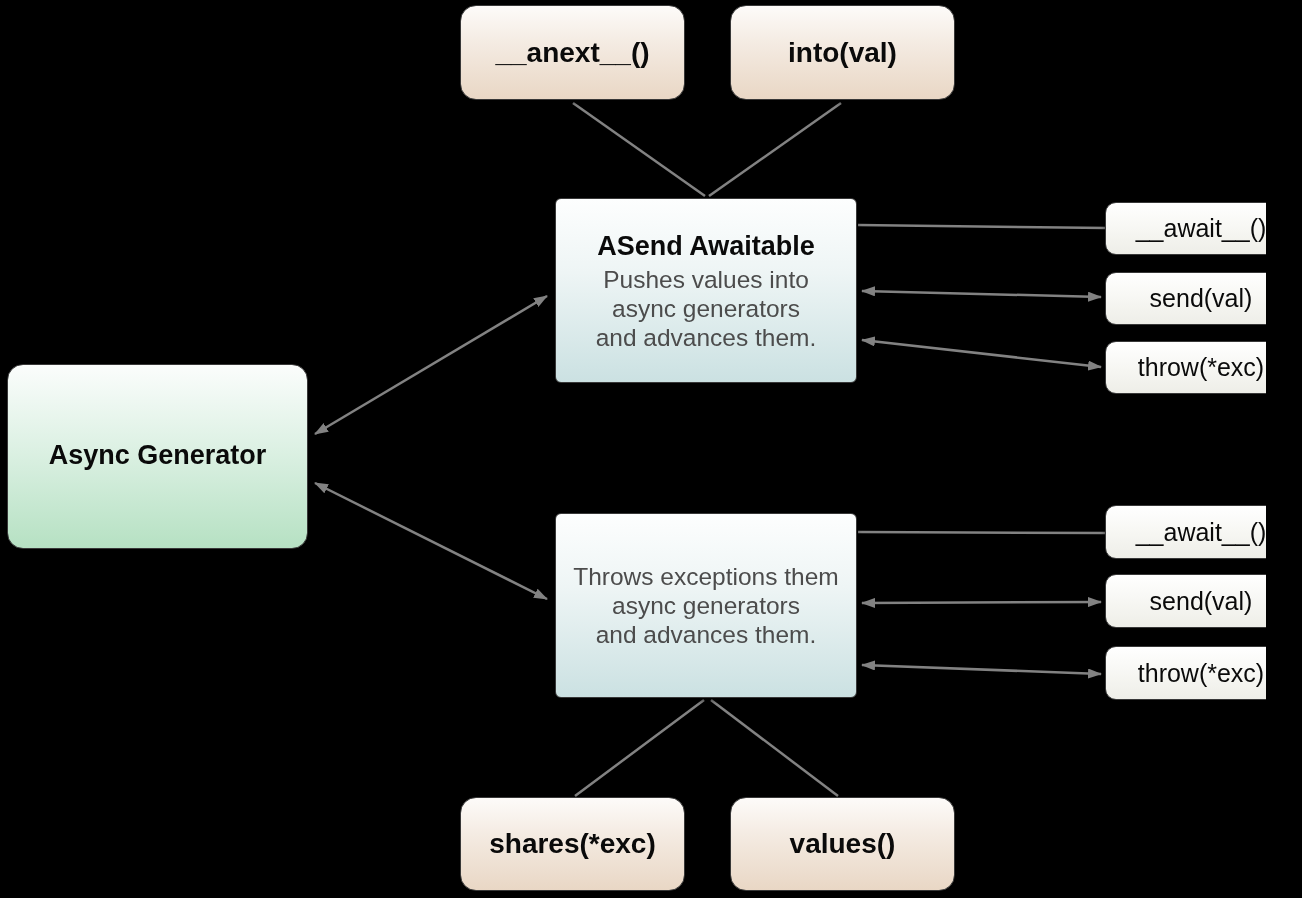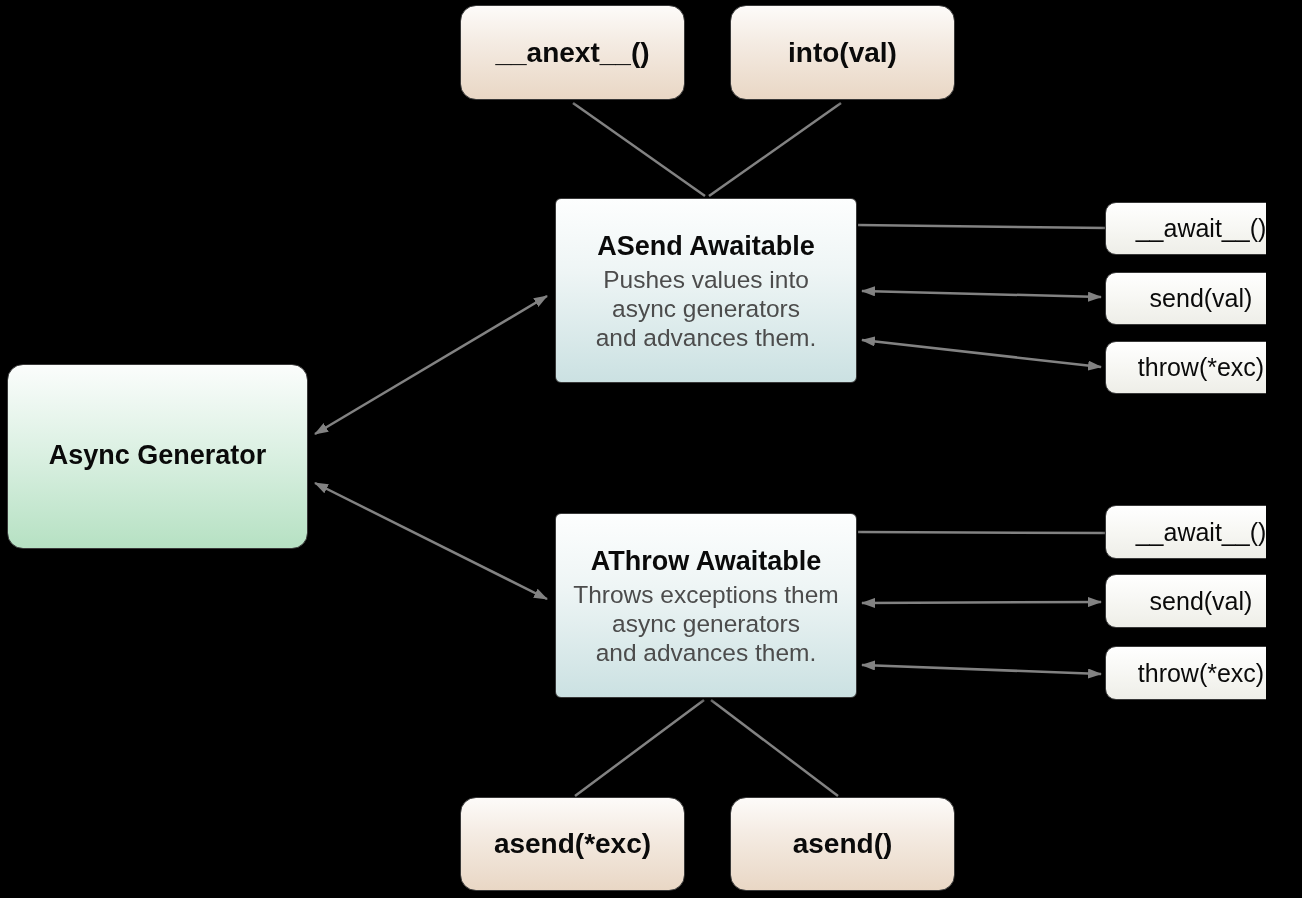--- a/index.html
+++ b/index.html
@@ -66,21 +66,20 @@
     <div class="box-desc">Pushes values into
 async generators
 and advances them.</div>
   </div>
 
   <div class="box green r16" style="left:7px; top:364px; width:301px; height:185px;">
     <div class="box-title">Async Generator</div>
   </div>
 
   <div class="box teal r16" style="left:555px; top:513px; width:302px; height:185px;">
-    <div class="box-title">AThrow Awaitable</div>
     <div class="box-desc">Throws exceptions them
 async generators
 and advances them.</div>
   </div>
 
   <div class="box white r11" style="left:1105px; top:202px; width:192px; height:53px;">
     <span class="lbl">__await__()</span>
   </div>
   <div class="box white r11" style="left:1105px; top:272px; width:192px; height:53px;">
     <span class="lbl">send(val)</span>
@@ -93,19 +92,19 @@
     <span class="lbl">__await__()</span>
   </div>
   <div class="box white r11" style="left:1105px; top:574px; width:192px; height:54px;">
     <span class="lbl">send(val)</span>
   </div>
   <div class="box white r11" style="left:1105px; top:646px; width:192px; height:54px;">
     <span class="lbl">throw(*exc)</span>
   </div>
 
   <div class="box tan r16" style="left:460px; top:797px; width:225px; height:94px;">
-    <span class="lbl-bold">asend(*exc)</span>
+    <span class="lbl-bold">shares(*exc)</span>
   </div>
   <div class="box tan r16" style="left:730px; top:797px; width:225px; height:94px;">
-    <span class="lbl-bold">asend()</span>
+    <span class="lbl-bold">values()</span>
   </div>
 
 </div>
 
 </body></html>

